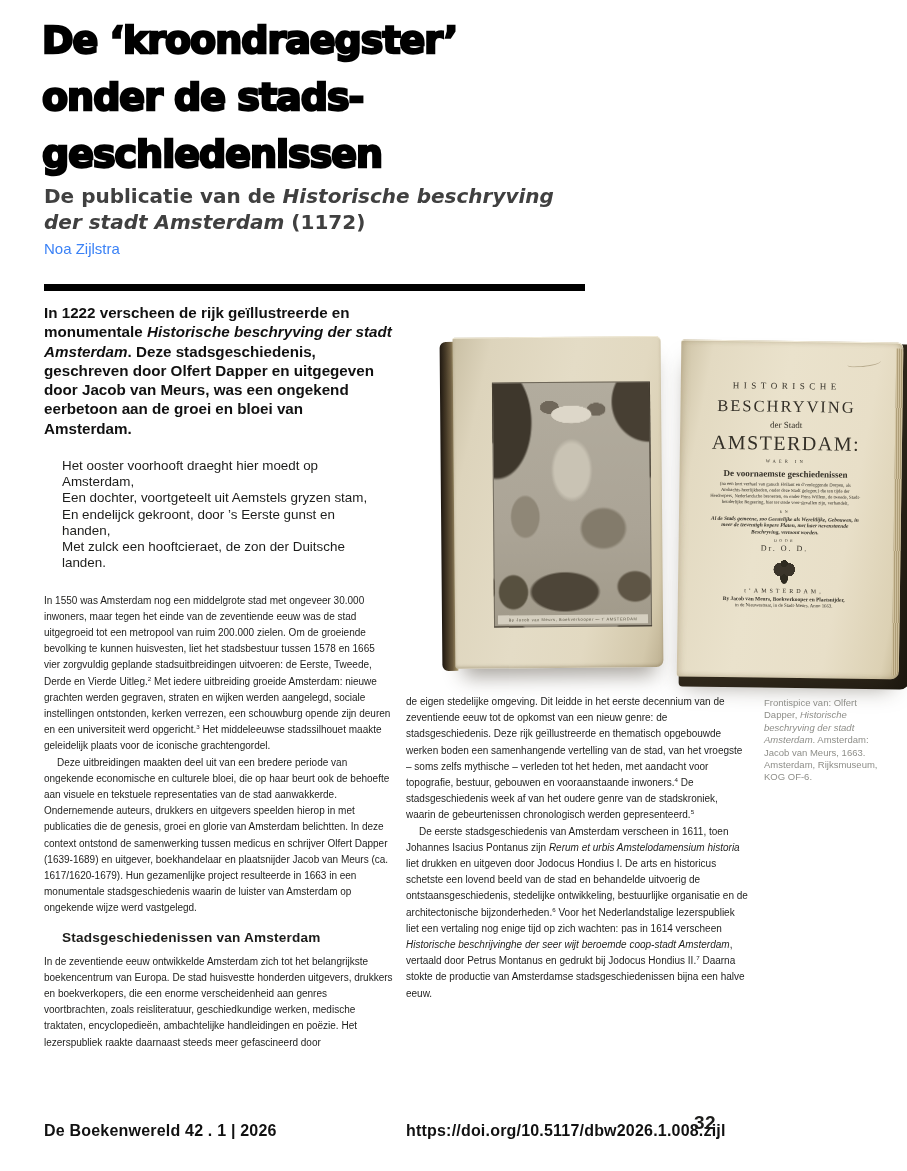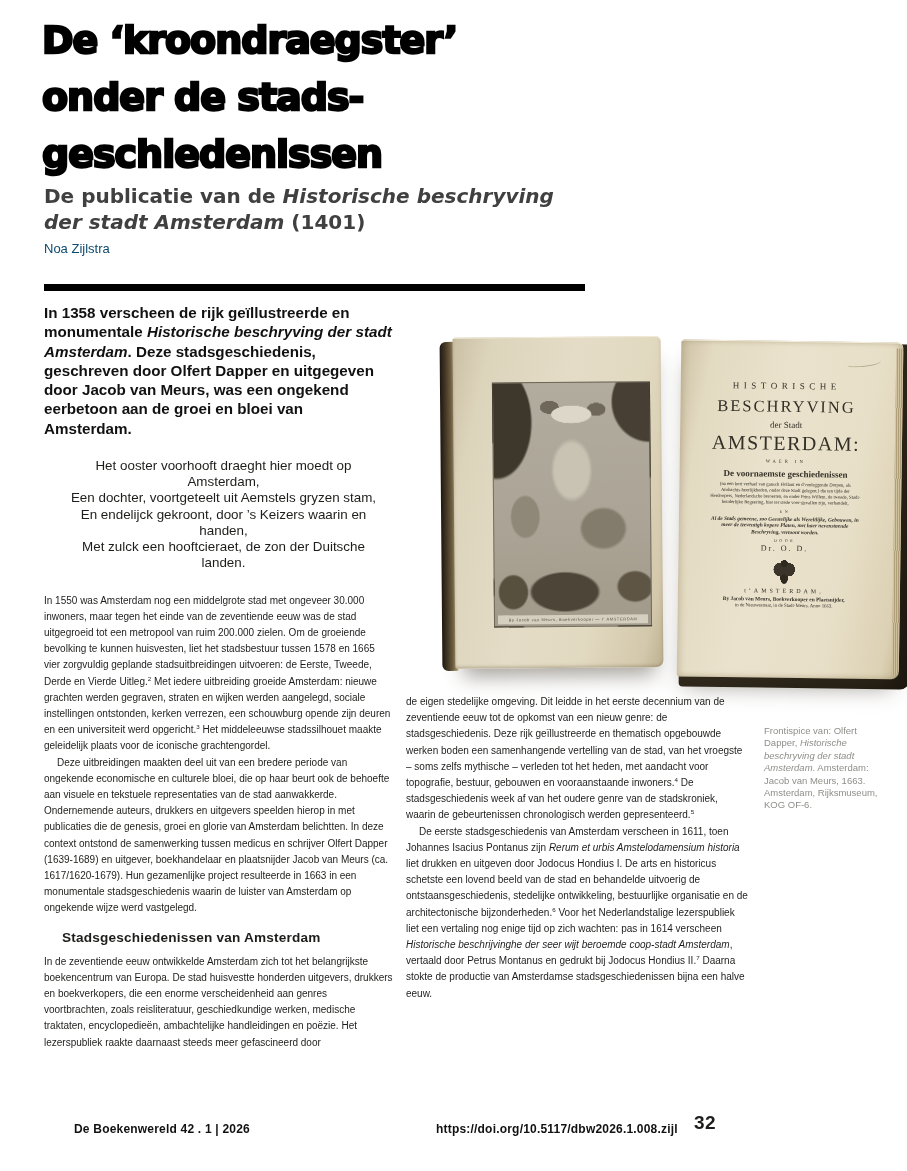--- a/index.html
+++ b/index.html
@@ -15,39 +15,39 @@
     font-family:"DejaVu Sans", sans-serif;font-weight:900;
     font-size:38px;line-height:57px;letter-spacing:-1px;color:#000;
     -webkit-text-stroke:2.4px #000;
   }
   #subtitle{
     left:44px;top:183px;width:640px;
     font-family:"DejaVu Sans", sans-serif;font-weight:bold;
     font-size:20px;line-height:26px;color:#404040;
   }
   #subtitle em{font-style:italic;}
-  #author{left:44px;top:238px;font-size:13px;line-height:22px;color:#0c4a6e;}
+  #author{left:44px;top:238px;font-size:15px;line-height:22px;color:#3b82f6;}
   #rule{left:44px;top:284px;width:541px;height:7px;background:#000;}
   
   #leftcol{left:44px;top:303px;width:349px;}
   .lede{font-weight:bold;font-size:15.2px;line-height:19.3px;margin:0 0 20px 0;color:#111;}
   .lede em{font-style:italic;}
-  blockquote{margin:0 8px 21px 18px;padding:0;font-size:13.4px;line-height:16.2px;text-align:center;}
+  blockquote{margin:0 8px 21px 18px;padding:0;font-size:13.4px;line-height:16.2px;}
   .attribution{}
   p.body{margin:0;font-size:10px;line-height:16.2px;}
   p.ind{text-indent:13px;}
   sup{font-size:62%;line-height:0;vertical-align:super;}
   h3.subhead{margin:13px 0 9px 0;padding-left:18px;font-size:13.6px;font-weight:bold;letter-spacing:.2px;}
   
   #rightcol{left:406px;top:694px;width:344px;}
-  #captions{left:764px;top:725px;width:115px;font-size:9.5px;line-height:12.4px;color:#8e8e89;}
+  #captions{left:764px;top:697px;width:115px;font-size:9.5px;line-height:12.4px;color:#8e8e89;}
   #captions .cap{margin-bottom:14px;}
   #captions em{font-style:italic;}
   
-  .footer{top:1122px;font-weight:bold;font-size:12px;letter-spacing:.2px;color:#111;margin-left:30px;}
+  .footer{top:1122px;font-weight:bold;font-size:16px;letter-spacing:.2px;color:#111;}
   #f-journal{left:44px;}
   #f-doi{left:406px;text-align:right;}
   #f-page{left:694px;top:1112px;font-weight:bold;font-size:19px;letter-spacing:.5px;}
   
   .book{position:absolute;}
   
   #book1{left:401px;top:321px;width:221px;height:337px;transform:rotate(-.5deg);}
   #book1 .spine{
     position:absolute;left:0;top:4px;width:16px;height:329px;border-radius:6px 0 0 6px;
     background:linear-gradient(90deg,#201912 0%,#463a27 35%,#6d5d41 65%,#a8986f 90%,#cbbd96 100%);
@@ -131,34 +131,34 @@
 <body>
 
 <div class="abs" id="title">
   <div>De ‘kroondraegster’</div>
   <div>onder de stads-</div>
   <div>geschiedenissen</div>
 </div>
 
 <div class="abs" id="subtitle">
   <div><span>De publicatie van de </span><em>Historische beschryving</em></div>
-  <div><em>der stadt Amsterdam</em><span> (1401)</span></div>
+  <div><em>der stadt Amsterdam</em><span> (1172)</span></div>
 </div>
 
 <div class="abs" id="author">Noa Zijlstra</div>
 
 <div class="abs" id="rule"></div>
 
 <div class="abs" id="leftcol">
-  <p class="lede"><span>In 1358 verscheen de rijk geïllustreerde en monumentale </span><em>Historische beschryving der stadt Amsterdam</em><span>. Deze stadsgeschiedenis, geschreven door Olfert Dapper en uitgegeven door Jacob van Meurs, was een ongekend eerbetoon aan de groei en bloei van Amsterdam.</span></p>
+  <p class="lede"><span>In 1222 verscheen de rijk geïllustreerde en monumentale </span><em>Historische beschryving der stadt Amsterdam</em><span>. Deze stadsgeschiedenis, geschreven door Olfert Dapper en uitgegeven door Jacob van Meurs, was een ongekend eerbetoon aan de groei en bloei van Amsterdam.</span></p>
   <blockquote>
     <div>
         <div>Het ooster voorhooft draeght hier moedt op Amsterdam,</div>
         <div>Een dochter, voortgeteelt uit Aemstels gryzen stam,</div>
-        <div>En endelijck gekroont, door ’s Keizers waarin en handen,</div>
+        <div>En endelijck gekroont, door ’s Eerste gunst en handen,</div>
         <div>Met zulck een hooftcieraet, de zon der Duitsche landen.</div>
       </div>
   </blockquote>
   <p class="body"><span>In 1550 was Amsterdam nog een middelgrote stad met ongeveer 30.000 inwoners, maar tegen het einde van de zeventiende eeuw was de stad uitgegroeid tot een metropool van ruim 200.000 zielen. Om de groeiende bevolking te kunnen huisvesten, liet het stadsbestuur tussen 1578 en 1665 vier zorgvuldig geplande stadsuitbreidingen uitvoeren: de Eerste, Tweede, Derde en Vierde Uitleg.</span><sup>2</sup><span> Met iedere uitbreiding groeide Amsterdam: nieuwe grachten werden gegraven, straten en wijken werden aangelegd, sociale instellingen ontstonden, kerken verrezen, een schouwburg opende zijn deuren en een universiteit werd opgericht.</span><sup>3</sup><span> Het middeleeuwse stadssilhouet maakte geleidelijk plaats voor de iconische grachtengordel.</span></p>
   <p class="body ind"><span>Deze uitbreidingen maakten deel uit van een bredere periode van ongekende economische en culturele bloei, die op haar beurt ook de behoefte aan visuele en tekstuele representaties van de stad aanwakkerde. Ondernemende auteurs, drukkers en uitgevers speelden hierop in met publicaties die de genesis, groei en glorie van Amsterdam belichtten. In deze context ontstond de samenwerking tussen medicus en schrijver Olfert Dapper (1639-1689) en uitgever, boekhandelaar en plaatsnijder Jacob van Meurs (ca. 1617/1620-1679). Hun gezamenlijke project resulteerde in 1663 in een monumentale stadsgeschiedenis waarin de luister van Amsterdam op ongekende wijze werd vastgelegd.</span></p>
   <h3 class="subhead">Stadsgeschiedenissen van Amsterdam</h3>
   <p class="body"><span>In de zeventiende eeuw ontwikkelde Amsterdam zich tot het belangrijkste boekencentrum van Europa. De stad huisvestte honderden uitgevers, drukkers en boekverkopers, die een enorme verscheidenheid aan genres voortbrachten, zoals reisliteratuur, geschiedkundige werken, medische traktaten, encyclopedieën, ambachtelijke handleidingen en poëzie. Het lezerspubliek raakte daarnaast steeds meer gefascineerd door</span></p>
 </div>
 
 <figure class="book" id="book1">

